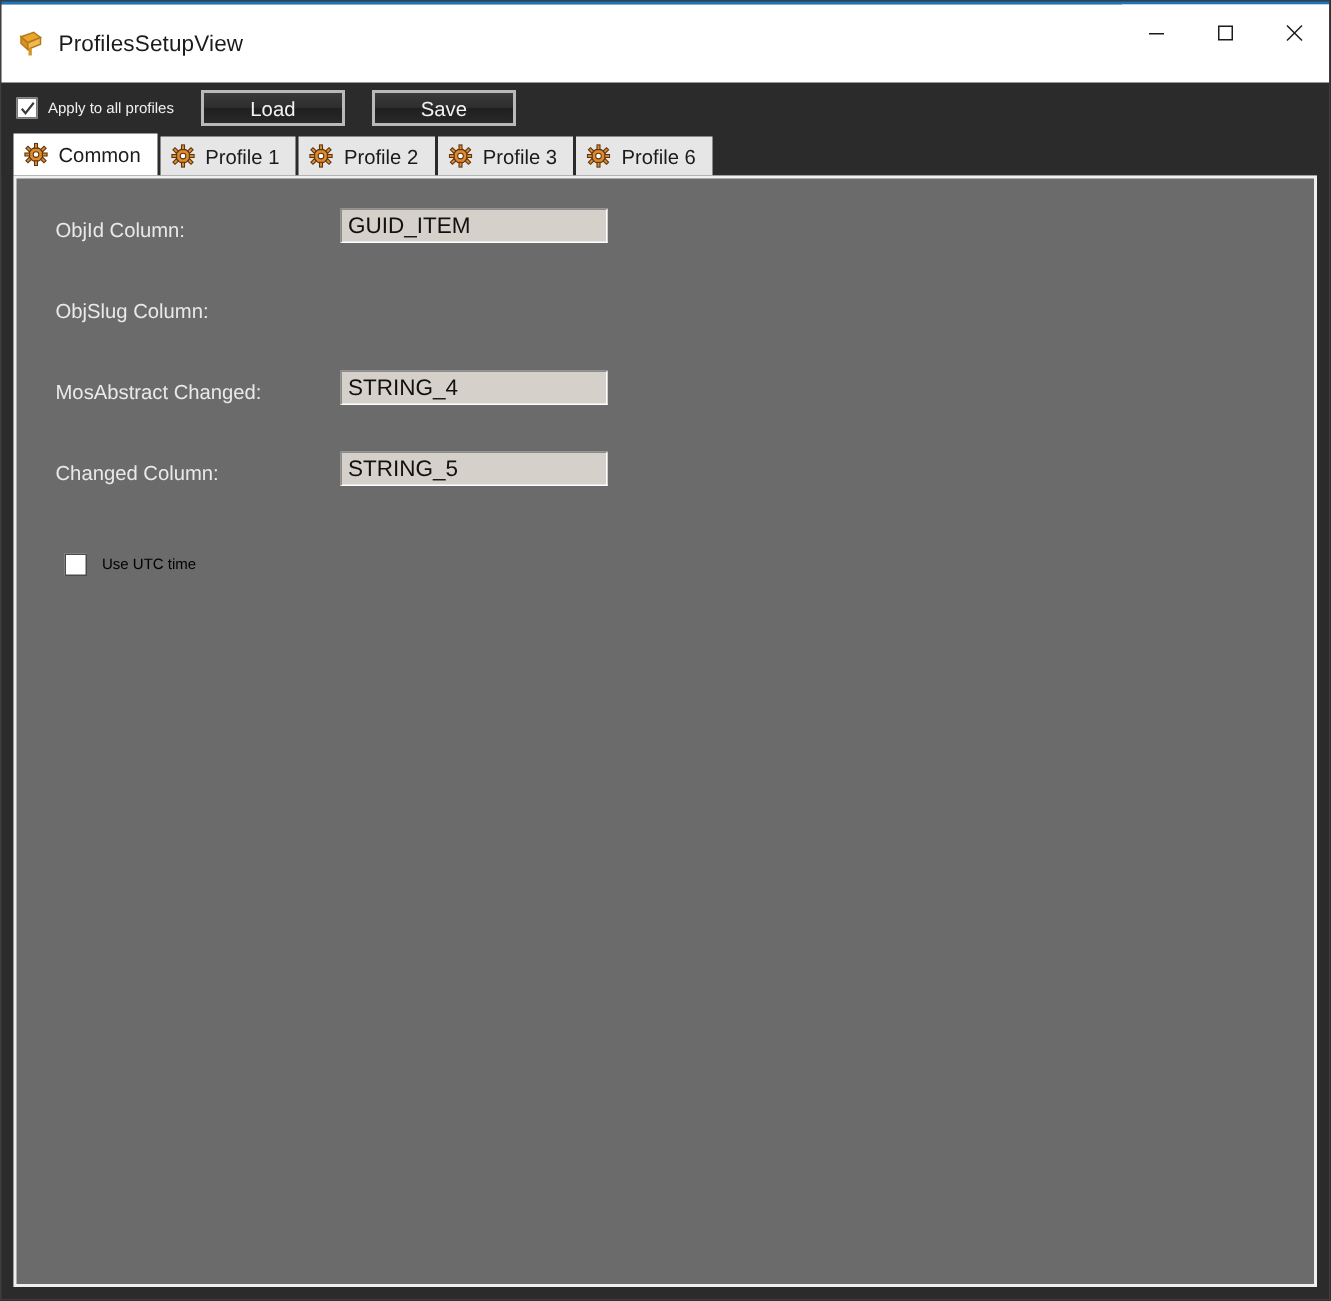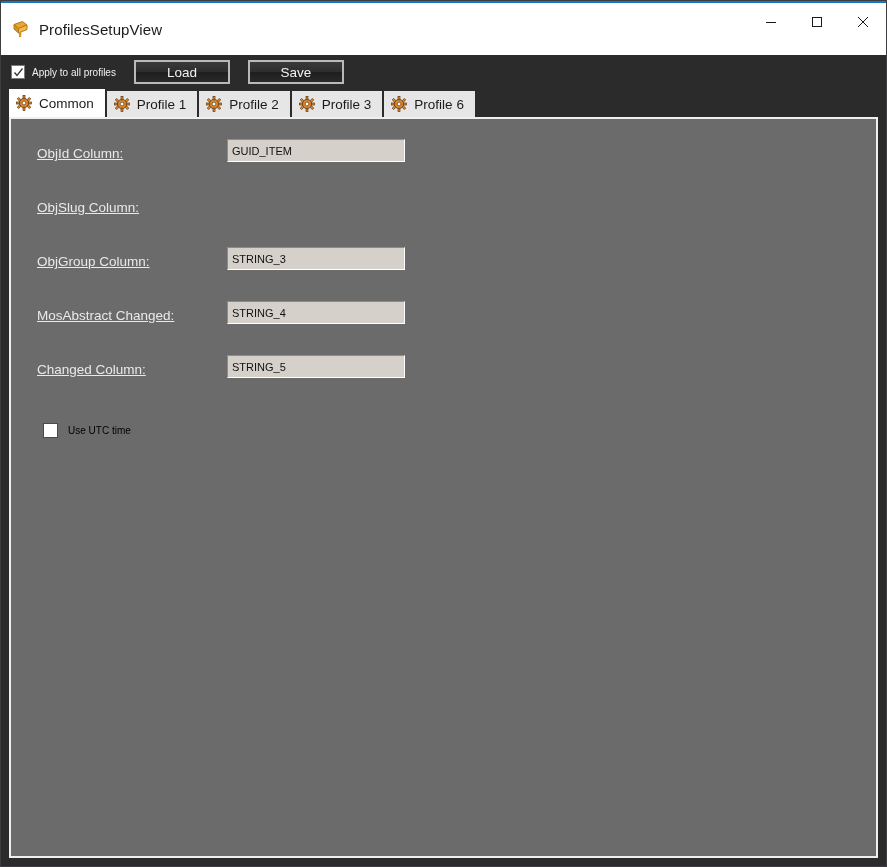--- a/index.html
+++ b/index.html
@@ -176,35 +176,34 @@
     align-items: flex-start;
     position: relative;
   }
   .form-label {
     position: absolute;
     left: 26px;
     top: 7px;
     font-size: 13.5px;
     color: #e9e9e9;
     white-space: nowrap;
-    text-decoration: underline;
   }
   .form-input {
     position: absolute;
     left: 216px;
     top: 0;
     width: 178px;
     height: 23px;
     background: #d5d1ca;
     border: 1px solid #ffffff;
     border-top-color: #8c8c8c;
     border-left-color: #8c8c8c;
     box-sizing: border-box;
     font-family: "Liberation Sans", sans-serif;
-    font-size: 11px;
+    font-size: 15px;
     color: #111111;
     padding: 0 4px;
     outline: none;
   }
   .utc-row {
     display: flex;
     align-items: center;
     margin-top: 14px;
     margin-left: 32px;
     width: 160px;
@@ -379,24 +378,20 @@
 
       <div class="form-row">
         <span class="form-label">ObjId Column:</span>
         <input class="form-input" type="text" value="GUID_ITEM" style="">
       </div>
 
       <div class="form-row">
         <span class="form-label">ObjSlug Column:</span>
       </div>
 
-      <div class="form-row">
-        <span class="form-label">ObjGroup Column:</span>
-        <input class="form-input" type="text" value="STRING_3" style="">
-      </div>
 
       <div class="form-row">
         <span class="form-label">MosAbstract Changed:</span>
         <input class="form-input" type="text" value="STRING_4" style="">
       </div>
 
       <div class="form-row">
         <span class="form-label">Changed Column:</span>
         <input class="form-input" type="text" value="STRING_5" style="">
       </div>

